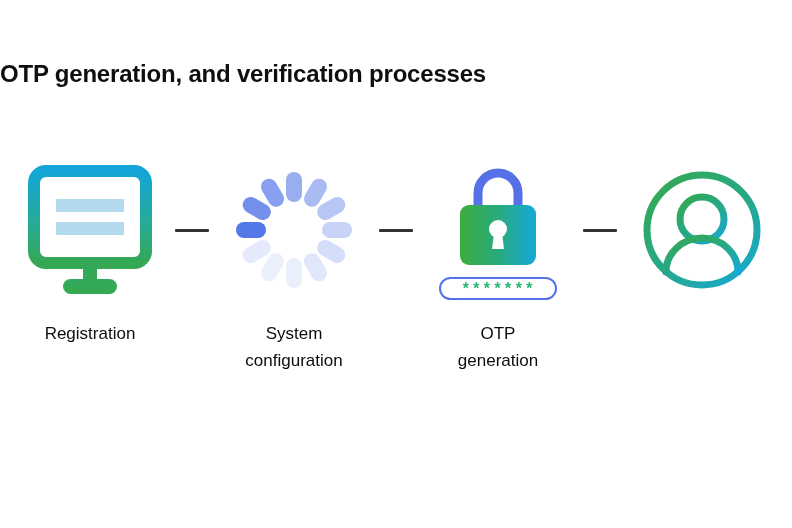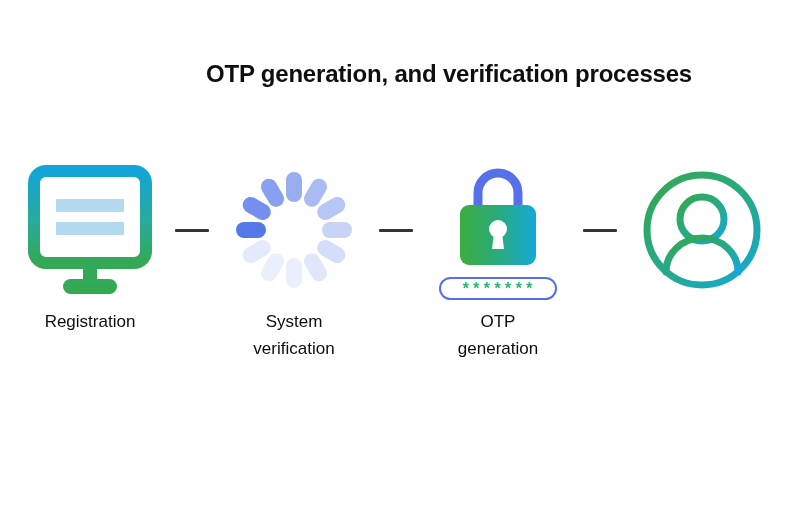--- a/index.html
+++ b/index.html
@@ -17,21 +17,21 @@
     width: 792px;
     height: 528px;
     background: #ffffff;
   }
 
   .title {
     position: absolute;
     top: 60px;
     left: 0;
     width: 692px;
-    text-align: right;
+    text-align: left;
     font-size: 24px;
     font-weight: bold;
     color: #100f10;
     letter-spacing: -0.2px;
   }
 
   .flow {
     position: absolute;
     top: 160px;
     left: 0;
@@ -50,21 +50,21 @@
 
   .icon-box {
     width: 150px;
     height: 140px;
     display: flex;
     align-items: center;
     justify-content: center;
   }
 
   .step-label {
-    margin-top: 8px;
+    margin-top: 20px;
     text-align: center;
     font-size: 17px;
     line-height: 27px;
     color: #0d0d0d;
     white-space: pre-line;
   }
 
   .connector {
     width: 44px;
     height: 140px;
@@ -184,21 +184,21 @@
             <g transform="rotate(300)">
                 <rect x="-8" y="-58" width="16" height="30" rx="8" fill="#5578e8" opacity="0.82"></rect>
               </g>
             <g transform="rotate(330)">
                 <rect x="-8" y="-58" width="16" height="30" rx="8" fill="#5578e8" opacity="0.70"></rect>
               </g>
           </g>
         </svg>
       </div>
       <div class="step-label">System
-verification</div>
+configuration</div>
     </div>
 
     <div class="connector">
       <div class="dash"></div>
     </div>
 
     <div class="step">
       <div class="icon-box">
         <div class="lock-wrap">
           <svg width="96" height="110" viewBox="0 0 96 110" aria-hidden="true">

